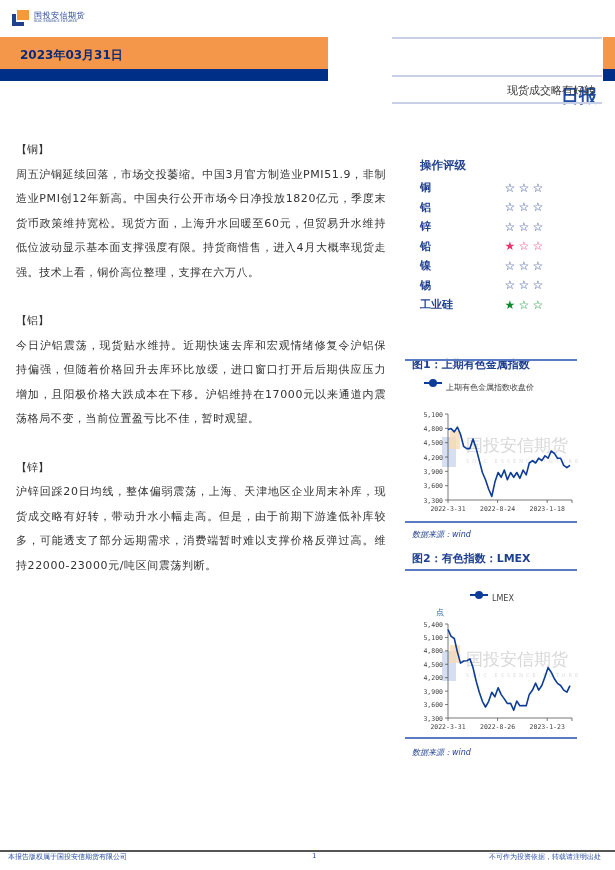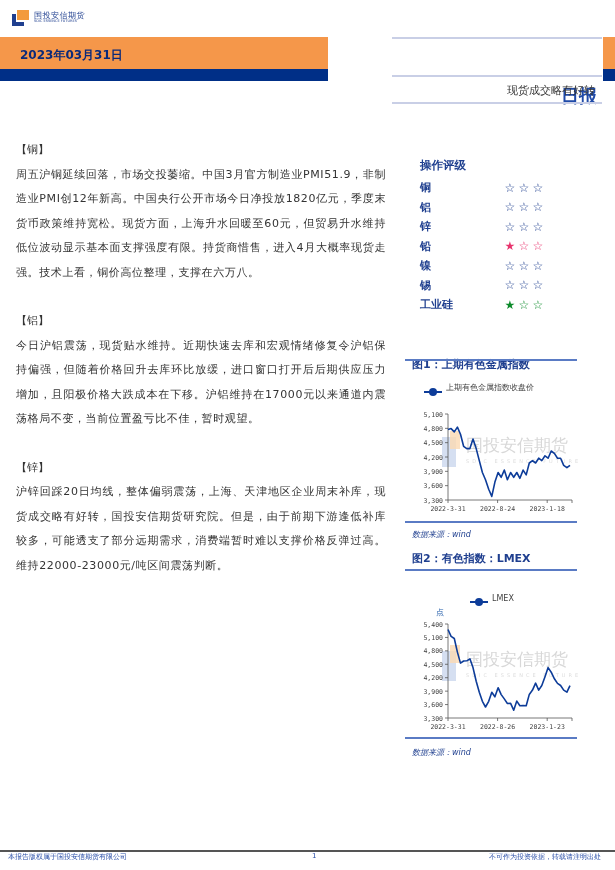--- a/index.html
+++ b/index.html
@@ -30,21 +30,21 @@
 
   .rating { position:absolute; left:420px; top:158px; width:160px; }
   .rating .r-title { font-size:11.5px; color:#1f3f8f; font-weight:bold; height:20px; }
   .rating .r-row { display:flex; height:19.5px; align-items:center; }
   .rating .r-name { width:83px; font-size:11px; color:#1f3f8f; font-weight:bold; }
   .rating .stars { font-size:12px; letter-spacing:0px; }
   .star { display:inline-block; width:14px; text-align:center; }
 
   .fig-title { position:absolute; left:412px; font-size:11px; font-weight:bold; color:#1f3f8f; }
   .fig-line { position:absolute; left:405px; width:172px; height:1.5px; background:#5a7bc4; }
-  .legend { position:absolute; font-size:8px; color:#444; display:flex; align-items:flex-end; gap:4px; }
+  .legend { position:absolute; font-size:8px; color:#444; display:flex; align-items:flex-start; gap:4px; }
   .legend .lg-mark { width:18px; height:2px; background:#0d3c99; position:relative; }
   .legend .lg-mark::after { content:""; position:absolute; left:5px; top:-3px; width:8px; height:8px; border-radius:50%; background:#0d3c99; }
   .source { position:absolute; left:412px; font-size:8px; font-style:italic; color:#1f3f8f;text-align:right; }
   .unit { position:absolute; left:436px; top:607px; font-size:8px; color:#1f5aa8; }
   .chart { position:absolute; }
 
   .footer-line { position:absolute; left:0; top:850px; width:615px; height:2px; background:#555; }
   .footer { position:absolute; top:852px; font-size:7px; color:#2a4fa8; }
 </style>
 </head>
@@ -77,21 +77,21 @@
   <div class="block">
     <div class="sec-title">【铜】</div>
     <p>周五沪铜延续回落，市场交投萎缩。中国3月官方制造业PMI51.9，非制造业PMI创12年新高。中国央行公开市场今日净投放1820亿元，季度末货币政策维持宽松。现货方面，上海升水回暖至60元，但贸易升水维持低位波动显示基本面支撑强度有限。持货商惜售，进入4月大概率现货走强。技术上看，铜价高位整理，支撑在六万八。</p>
   </div>
   <div class="block">
     <div class="sec-title">【铝】</div>
     <p>今日沪铝震荡，现货贴水维持。近期快速去库和宏观情绪修复令沪铝保持偏强，但随着价格回升去库环比放缓，进口窗口打开后后期供应压力增加，且阳极价格大跌成本在下移。沪铝维持在17000元以来通道内震荡格局不变，当前位置盈亏比不佳，暂时观望。</p>
   </div>
   <div class="block">
     <div class="sec-title">【锌】</div>
-    <p>沪锌回踩20日均线，整体偏弱震荡，上海、天津地区企业周末补库，现货成交略有好转，国投安信期货研究院。但是，由于前期下游逢低补库较多，可能透支了部分远期需求，消费端暂时难以支撑价格反弹过高。维持22000-23000元/吨区间震荡判断。</p>
+    <p>沪锌回踩20日均线，整体偏弱震荡，上海、天津地区企业周末补库，现货成交略有好转，带动升水小幅走高。但是，由于前期下游逢低补库较多，可能透支了部分远期需求，消费端暂时难以支撑价格反弹过高。维持22000-23000元/吨区间震荡判断。</p>
   </div>
 </div>
 
 <div class="rating">
   <div class="r-title">操作评级</div>
   <div id="rating-rows">
       <div class="r-row">
         <span class="r-name">铜</span>
         <span class="stars"><span class="star" style="color: rgb(31, 63, 143);">☆</span><span class="star" style="color: rgb(31, 63, 143);">☆</span><span class="star" style="color: rgb(31, 63, 143);">☆</span></span>
       </div>

